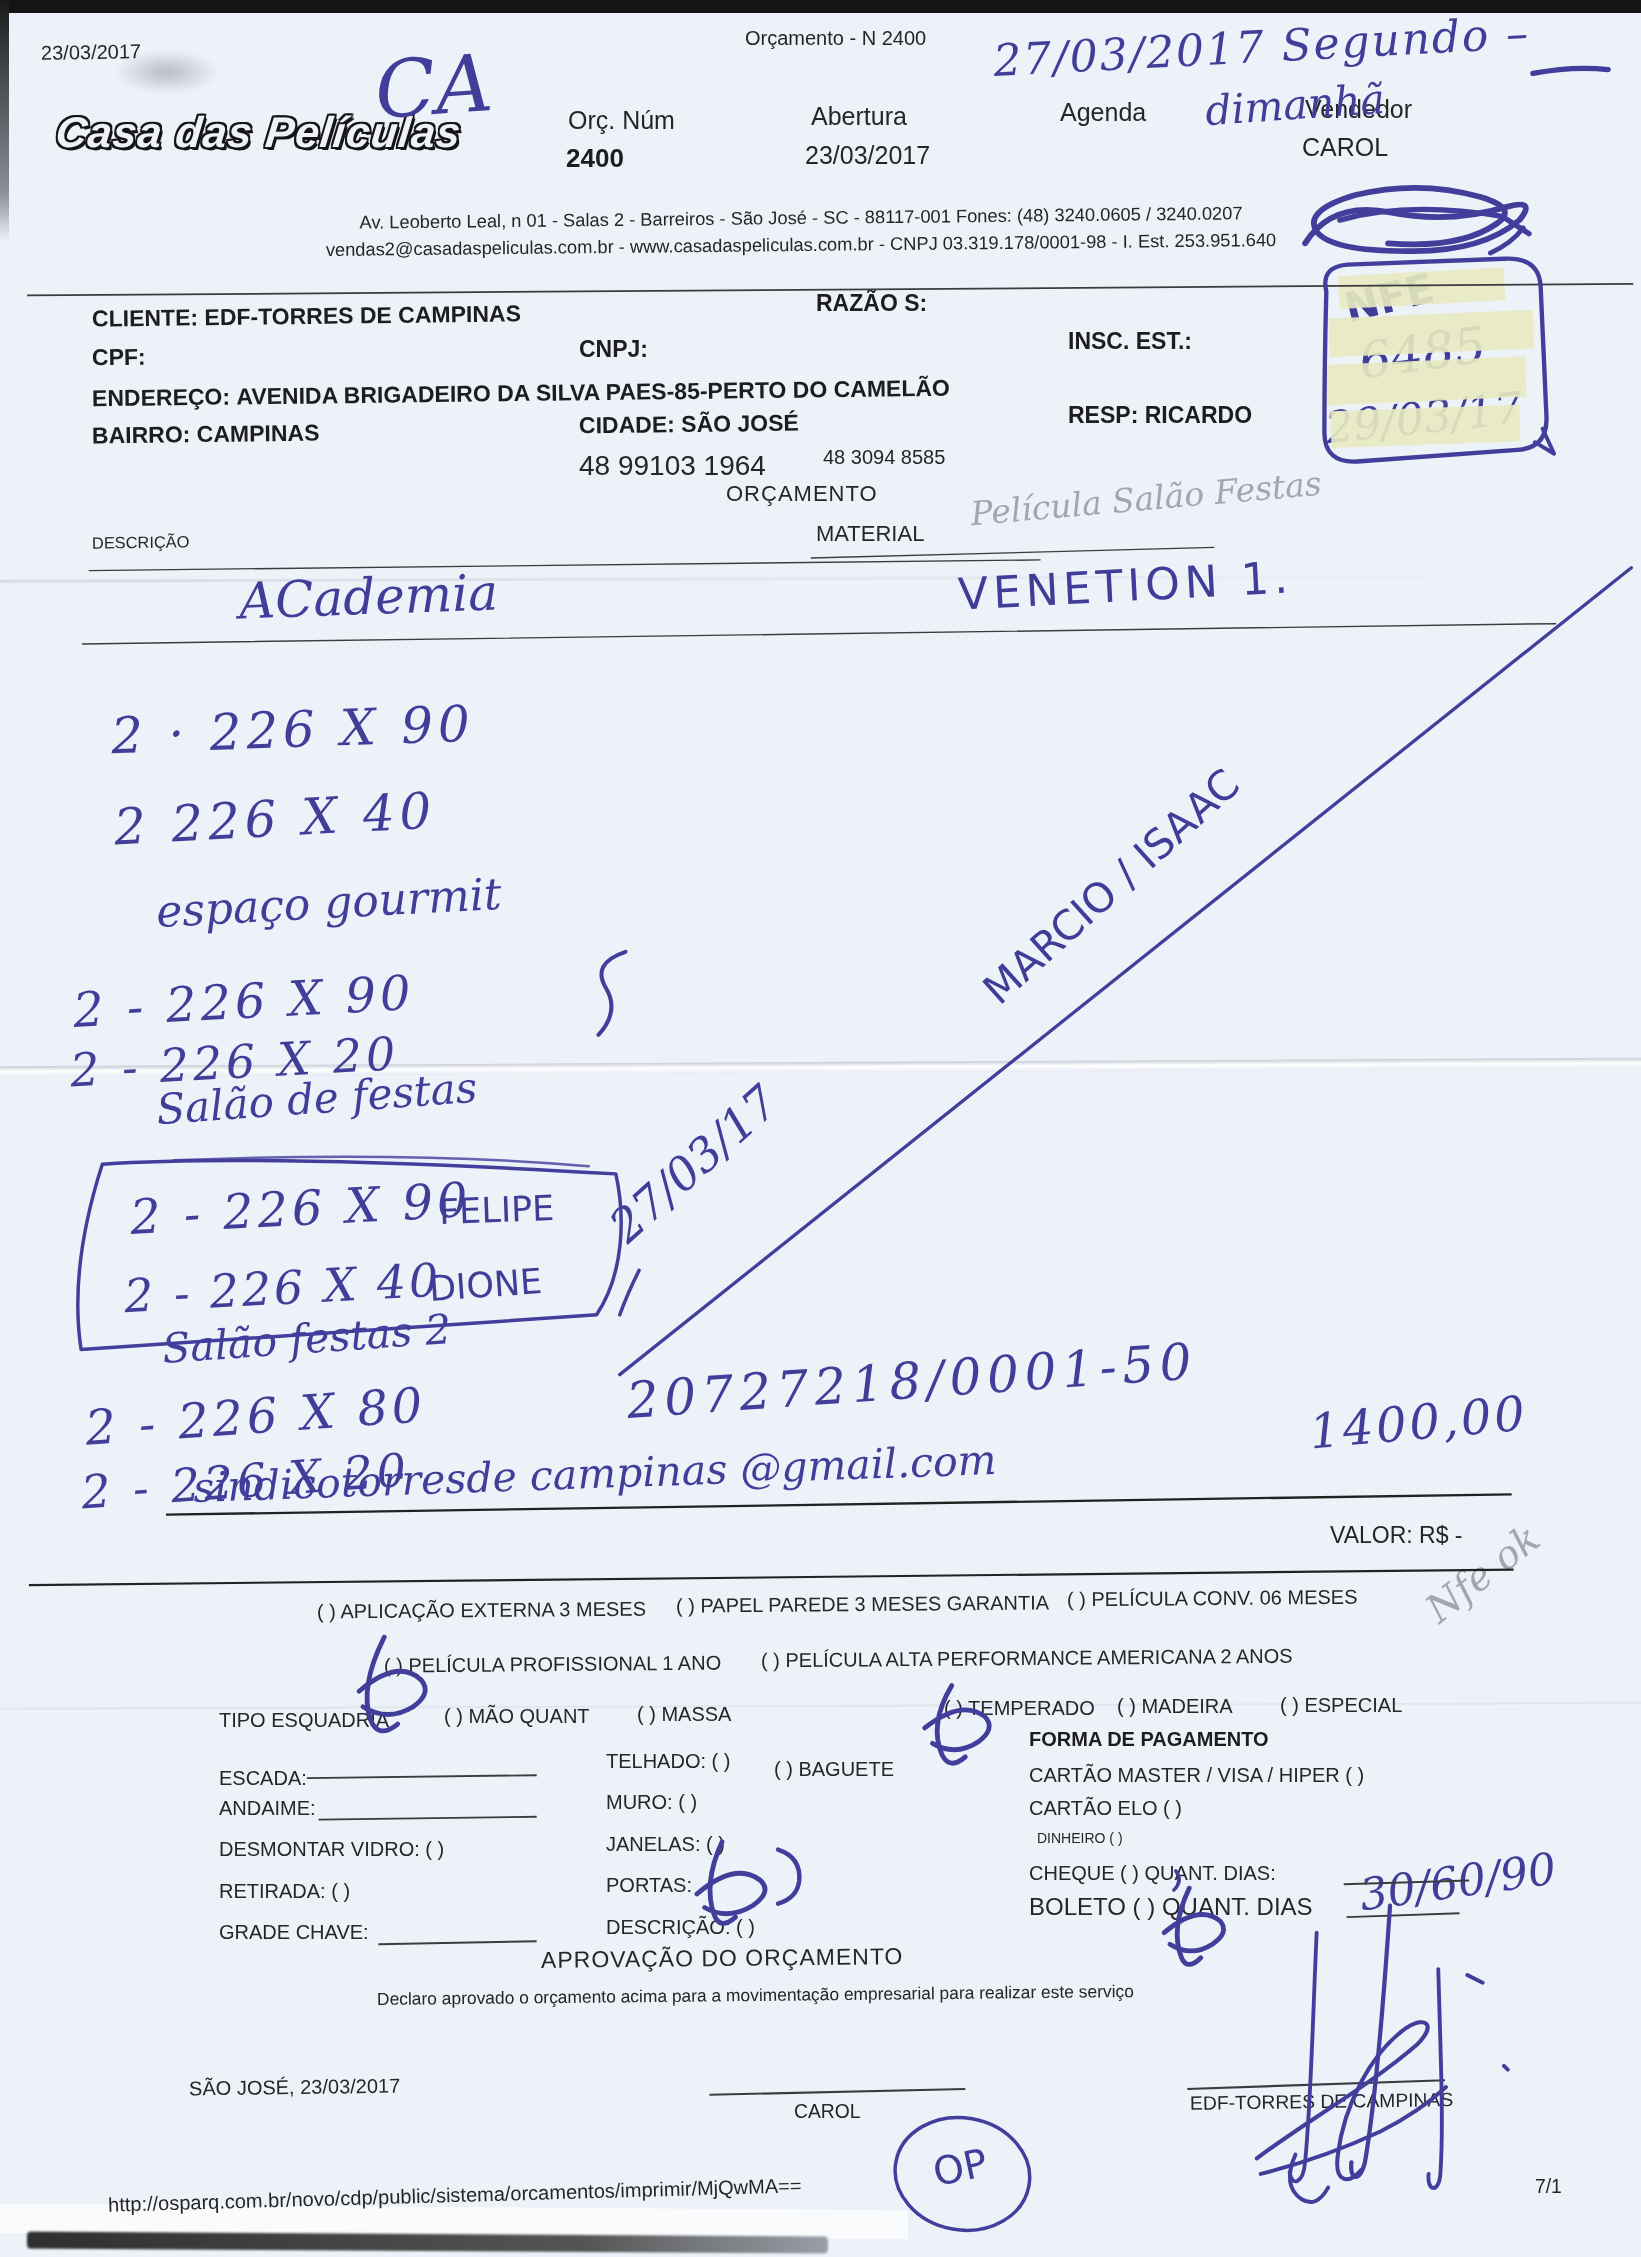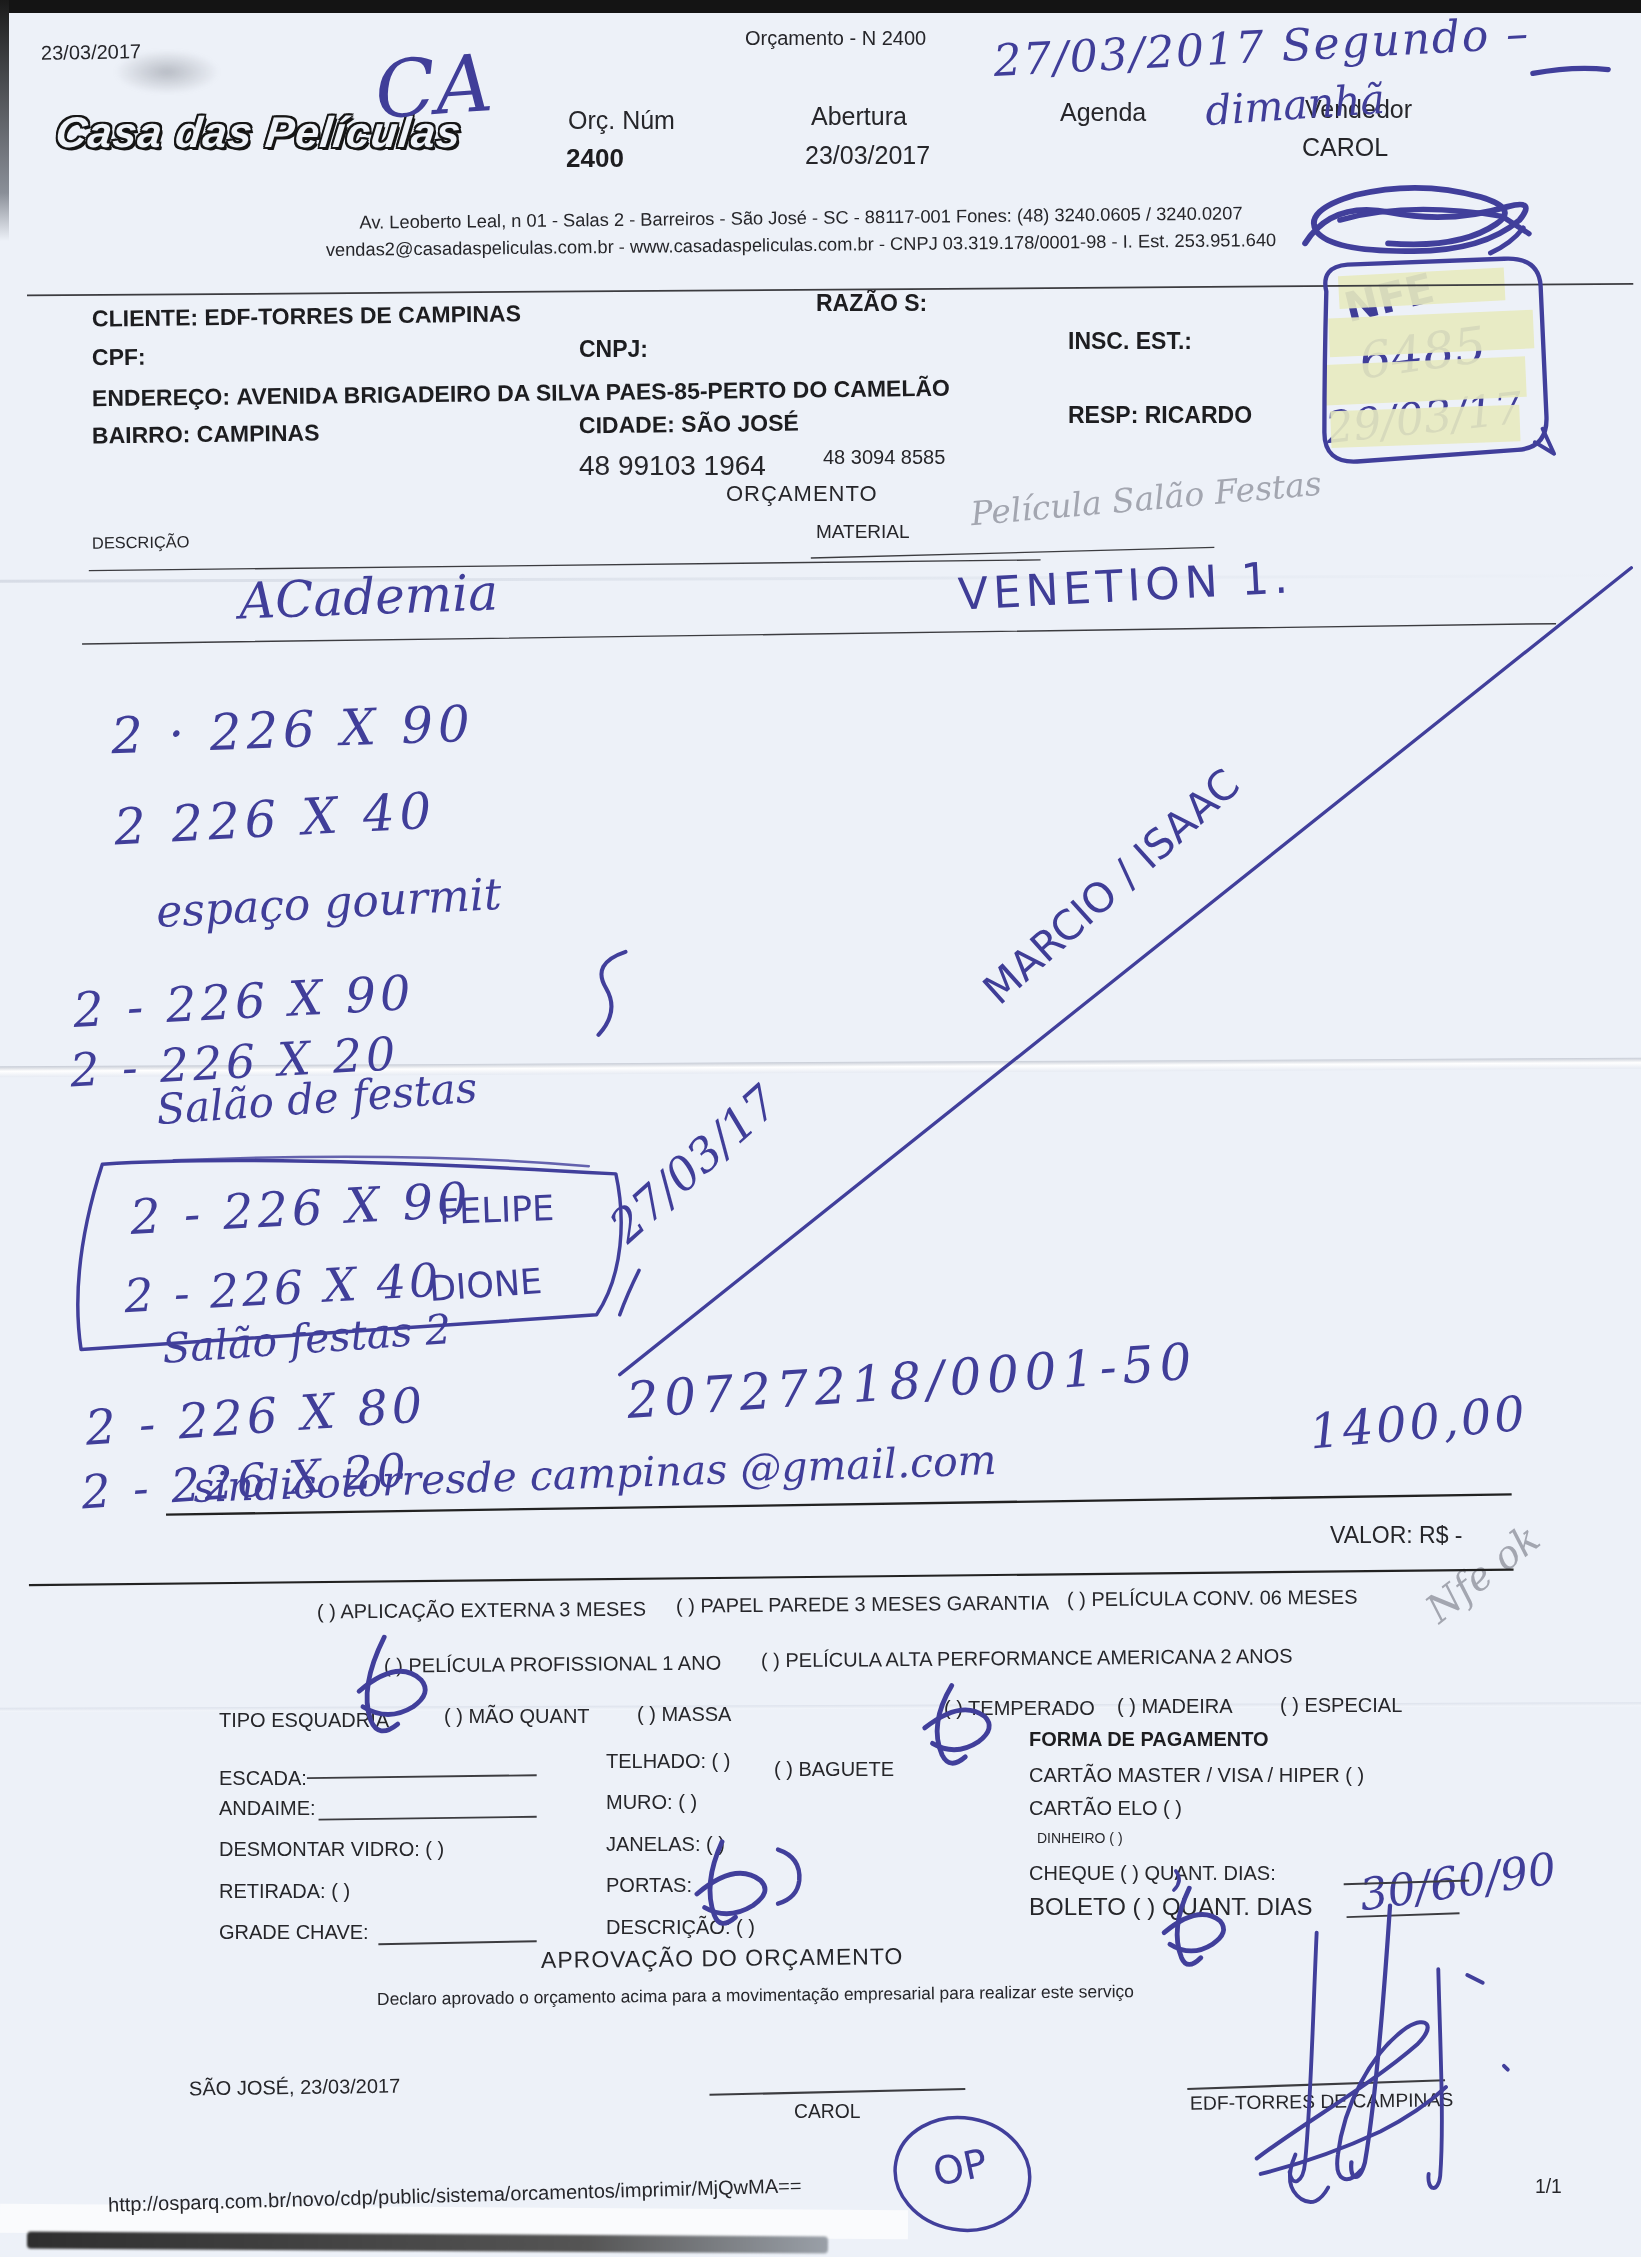--- a/index.html
+++ b/index.html
@@ -54,21 +54,21 @@
   <div class="abs prb" style="left:1068px;top:328px;font-size:23px;">INSC. EST.:</div>
   <div class="abs prb" style="left:92px;top:380px;font-size:23px;transform:rotate(-0.7deg);"><span>ENDEREÇO:</span> <span style="font-weight:600">AVENIDA BRIGADEIRO DA SILVA PAES-85-PERTO DO CAMELÃO</span></div>
   <div class="abs prb" style="left:92px;top:421px;font-size:23px;transform:rotate(-0.7deg);"><span>BAIRRO:</span> <span style="font-weight:600">CAMPINAS</span></div>
   <div class="abs prb" style="left:579px;top:411px;font-size:23px;transform:rotate(-0.7deg);"><span>CIDADE:</span> <span style="font-weight:600">SÃO JOSÉ</span></div>
   <div class="abs prb" style="left:1068px;top:402px;font-size:23px;"><span>RESP:</span> <span style="font-weight:600">RICARDO</span></div>
   <div class="abs pr" style="left:579px;top:450px;font-size:28px;">48 99103 1964</div>
   <div class="abs pr" style="left:823px;top:446px;font-size:20px;">48 3094 8585</div>
 
   <div class="abs pr" style="left:726px;top:481px;font-size:22px;letter-spacing:1px;">ORÇAMENTO</div>
   <div class="abs pr" style="left:92px;top:533px;font-size:16.4px;transform:rotate(-0.8deg);">DESCRIÇÃO</div>
-  <div class="abs pr" style="left:816px;top:521px;font-size:19px;">MATERIAL</div>
+  <div class="abs pr" style="left:816px;top:521px;font-size:22px;">MATERIAL</div>
   <div class="abs pr" style="left:1330px;top:1522px;font-size:23px;">VALOR: R$ -</div>
 
   <div class="abs pr" style="left:317px;top:1599px;font-size:20px;transform:rotate(-0.5deg);">( ) APLICAÇÃO EXTERNA 3 MESES</div>
   <div class="abs pr" style="left:676px;top:1593px;font-size:20px;transform:rotate(-0.5deg);">( ) PAPEL PAREDE 3 MESES GARANTIA</div>
   <div class="abs pr" style="left:1067px;top:1587px;font-size:20px;transform:rotate(-0.5deg);">( ) PELÍCULA CONV. 06 MESES</div>
   <div class="abs pr" style="left:384px;top:1653px;font-size:20px;transform:rotate(-0.5deg);">( ) PELÍCULA PROFISSIONAL 1 ANO</div>
   <div class="abs pr" style="left:761px;top:1647px;font-size:20px;transform:rotate(-0.5deg);">( ) PELÍCULA ALTA PERFORMANCE AMERICANA 2 ANOS</div>
   <div class="abs pr" style="left:219px;top:1709px;font-size:20px;">TIPO ESQUADRIA</div>
   <div class="abs pr" style="left:444px;top:1705px;font-size:20px;">( ) MÃO QUANT</div>
   <div class="abs pr" style="left:637px;top:1703px;font-size:20px;">( ) MASSA</div>
@@ -93,21 +93,21 @@
   <div class="abs pr" style="left:1029px;top:1830px;font-size:14px;margin-left:8px;">DINHEIRO  ( )</div>
   <div class="abs pr" style="left:1029px;top:1862px;font-size:20px;">CHEQUE  ( )  QUANT. DIAS:</div>
   <div class="abs pr" style="left:1029px;top:1893px;font-size:24px;">BOLETO  ( )  QUANT. DIAS</div>
 
   <div class="abs pr" style="left:541px;top:1945px;font-size:23px;letter-spacing:1px;transform:rotate(-0.6deg);">APROVAÇÃO DO ORÇAMENTO</div>
   <div class="abs pr" style="left:377px;top:1985px;font-size:17.4px;transform:rotate(-0.6deg);">Declaro aprovado o orçamento acima para a movimentação empresarial para realizar este serviço</div>
   <div class="abs pr" style="left:189px;top:2076px;font-size:20px;transform:rotate(-0.8deg);">SÃO JOSÉ, 23/03/2017</div>
   <div class="abs pr" style="left:794px;top:2101px;font-size:19.3px;">CAROL</div>
   <div class="abs pr" style="left:1190px;top:2091px;font-size:19.3px;transform:rotate(-0.8deg);">EDF-TORRES DE CAMPINAS</div>
   <div class="abs pr" style="left:108px;top:2184px;font-size:20px;transform:rotate(-1.6deg);">http://osparq.com.br/novo/cdp/public/sistema/orcamentos/imprimir/MjQwMA==</div>
-  <div class="abs pr" style="left:1535px;top:2176px;font-size:19.3px;">1/1</div>
+  <div class="abs pr" style="left:1535px;top:2176px;font-size:19.3px;">7/1</div>
 
   <div class="abs pencil" style="left:970px;top:479px;font-size:33px;transform:rotate(-5deg);">Película Salão Festas</div>
   <div class="abs pencil" style="left:1417px;top:1551px;font-size:39px;transform:rotate(-38deg);">Nfe ok</div>
 
   <div class="abs hw" style="left:375px;top:41px;font-size:79px;transform:rotate(-4deg);">CA</div>
   <div class="abs hw" style="left:993px;top:21px;font-size:44px;transform:rotate(-3deg);letter-spacing:1.9px;">27/03/2017 Segundo –</div>
   <div class="abs hw" style="left:1205px;top:81px;font-size:41px;transform:rotate(-4deg);">dimanhã</div>
   <div class="abs hwc" style="left:1344px;top:274px;font-size:41px;transform:rotate(-14deg);">NFE</div>
   <div class="abs hw" style="left:1359px;top:324px;font-size:50px;transform:rotate(-8deg);">6485</div>
   <div class="abs hw" style="left:1325px;top:392px;font-size:44px;transform:rotate(-6deg);">29/03/17</div>

